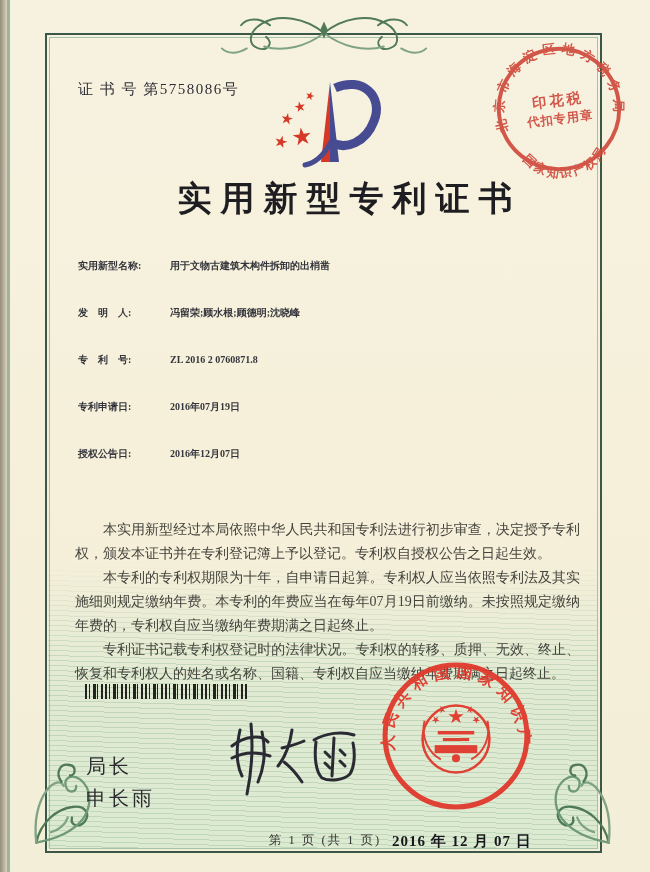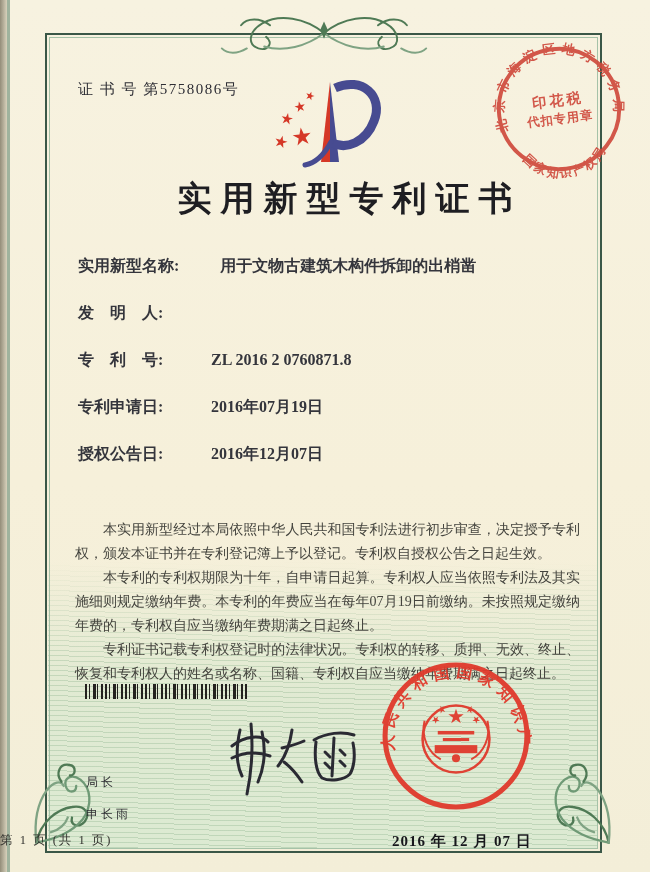--- a/index.html
+++ b/index.html
@@ -21,36 +21,36 @@
     background:repeating-linear-gradient(1.6deg,rgba(140,180,140,0) 0 2px,rgba(126,170,130,.30) 2px 3px,rgba(140,180,140,0) 3px 5px);
     -webkit-mask-image:linear-gradient(to bottom,transparent 0,black 100px);
     mask-image:linear-gradient(to bottom,transparent 0,black 100px);}
   .ornament{position:absolute;}
   .cert-no{position:absolute;left:78px;top:80px;font-size:15px;letter-spacing:1.5px;color:#2e2e35;}
   .logo{position:absolute;left:268px;top:76px;}
   .stamp{position:absolute;left:490px;top:40px;transform:rotate(-7deg);opacity:.92;}
   .title{position:absolute;left:0;right:0;top:176px;text-align:center;
     font-size:34px;font-weight:bold;letter-spacing:9px;text-indent:9px;color:#1e1e22;padding-left:40px;}
   .fields{position:absolute;left:78px;top:256px;width:480px;}
-  .field-row{display:flex;margin-bottom:27px;font-size:16px;line-height:20px;
+  .field-row{display:flex;margin-bottom:27px;font-size:10px;line-height:20px;
     color:#34353c;font-weight:600;}
   .field-label{display:inline-block;min-width:92px;white-space:pre;}
-  .field-value{flex:1;white-space:pre;margin-left:41px;}
+  .field-value{flex:1;white-space:pre;}
   .legal{position:absolute;left:75px;top:518px;width:505px;font-size:14px;
     line-height:24px;color:#44443e;text-align:justify;}
   .legal p{margin:0;text-indent:2em;}
   .barcode{position:absolute;left:85px;top:684px;width:163px;height:15px;
     background:repeating-linear-gradient(90deg,#24221f 0 2px,transparent 2px 4px,#24221f 4px 5px,transparent 5px 8px,#24221f 8px 11px,transparent 11px 12px,#24221f 12px 13px,transparent 13px 16px,#24221f 16px 18px,transparent 18px 20px);}
-  .director{position:absolute;left:86px;top:766px;font-size:12px;color:#2c2c31;
+  .director{position:absolute;left:86px;top:750px;font-size:20px;color:#2c2c31;
     letter-spacing:3px;line-height:32px;}
   .signature{position:absolute;left:218px;top:718px;}
   .seal{position:absolute;left:380px;top:660px;opacity:.95;}
   .seal-date{position:absolute;left:392px;top:832px;font-size:15px;font-weight:600;
     letter-spacing:1px;color:#17171c;z-index:6;}
-  .footer{position:absolute;left:0;right:0;top:832px;
+  .footer{position:absolute;left:0;right:0;top:832px;text-align:center;
     font-size:12.5px;letter-spacing:2px;color:#33332f;}
   svg{display:block;}
 </style>
 </head>
 <body>
 
 <div class="page">
 
   <div class="edge-shadow"></div>
   <div class="spine-line"></div>
@@ -135,20 +135,21 @@
 
   <div class="title">实用新型专利证书</div>
 
   <div class="fields">
     <div class="field-row">
       <span class="field-label">实用新型名称:</span>
       <span class="field-value">用于文物古建筑木构件拆卸的出梢凿</span>
     </div>
     <div class="field-row">
       <span class="field-label">发　明　人:</span>
+      <span class="field-value">冯留荣;顾水根;顾德明;沈晓峰</span>
     </div>
     <div class="field-row">
       <span class="field-label">专　利　号:</span>
       <span class="field-value">ZL 2016 2 0760871.8</span>
     </div>
     <div class="field-row">
       <span class="field-label">专利申请日:</span>
       <span class="field-value">2016年07月19日</span>
     </div>
     <div class="field-row">

